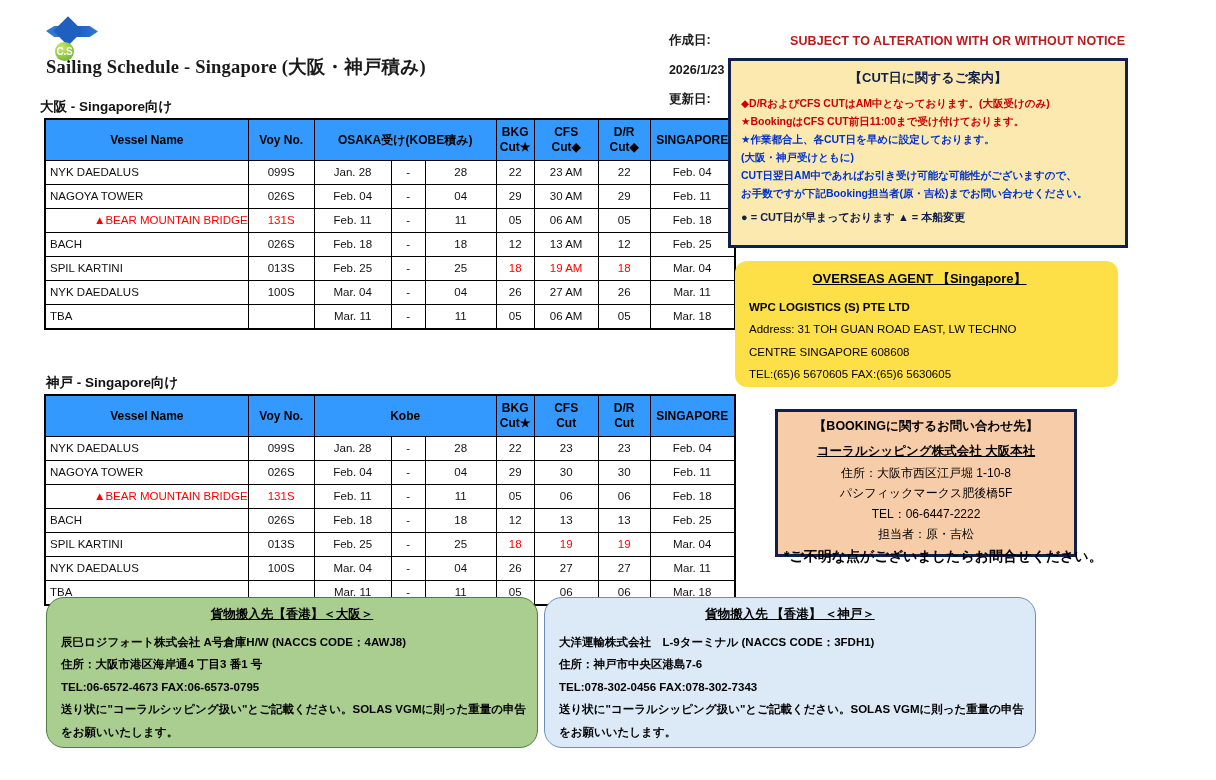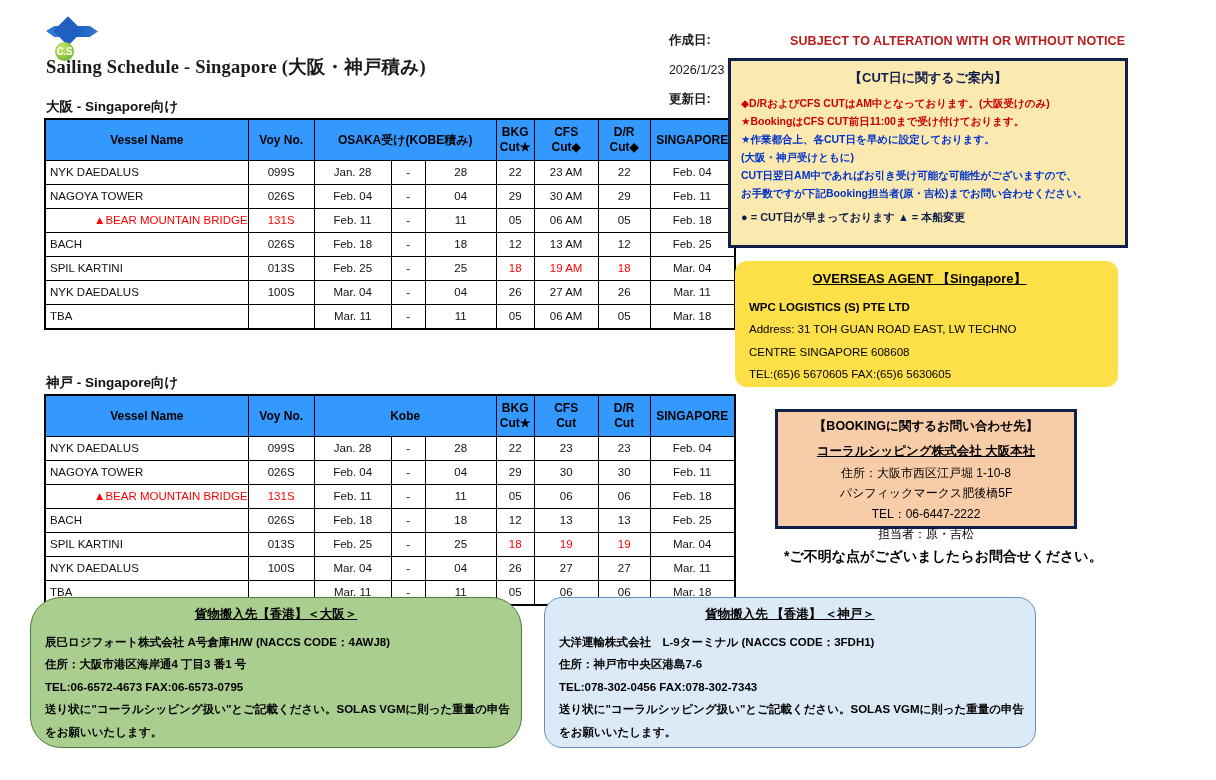--- a/index.html
+++ b/index.html
@@ -75,38 +75,38 @@
   }
   .meta-dates {
     position: absolute;
     left: 655px; top: 18px;
     font-size: 12.5px;
     font-weight: bold;
     color: #1a1a1a;
     white-space: pre;
   }
   .meta-dates .lbl { font-weight: bold; }
-  .meta-dates .val { font-weight: normal; }
+  .meta-dates .val { font-weight: bold; }
   .subject-note {
     position: absolute;
     left: 790px; top: 34px;
     font-size: 12.5px;
     font-weight: bold;
     color: #b91c1c;
     letter-spacing: 0.1px;
   }
 
   
   .sec-label {
     position: absolute;
     font-size: 13.5px;
     font-weight: bold;
     color: #111;
   }
-  #sec-osaka { left: 46px; top: 98px; }
+  #sec-osaka { left: 40px; top: 98px; }
   #sec-kobe  { left: 46px; top: 374px; }
 
   
   .sched-wrap { position: absolute; }
   #tbl-osaka-wrap { left: 44px; top: 118px; }
   #tbl-kobe-wrap  { left: 44px; top: 394px; }
 
   table.sched {
     border-collapse: collapse;
     table-layout: fixed;
@@ -195,43 +195,43 @@
   #box-agent .ln {
     font-size: 11.5px;
     color: #000;
     line-height: 1.95;
     white-space: nowrap;
   }
   #box-agent .ln.b { font-weight: bold; }
 
   #box-booking {
     left: 775px; top: 409px;
-    width: 302px; height: 120px;
+    width: 302px; height: 148px;
     background: #F7CCA8;
     border: 3px solid #10204A;
     padding: 6px 6px 0 6px;
     text-align: center;
   }
   #box-booking .bx-title {
     font-weight: bold; font-size: 12.5px; color: #000;
     margin-bottom: 6px;
   }
   #box-booking .ln {
     font-size: 12px; color: #000; line-height: 1.72;
     white-space: nowrap;
   }
   #box-booking .ln.b { font-weight: bold; text-decoration: underline; font-size: 12.5px; }
   #box-booking .ln.small { font-size: 14px; font-weight: bold; line-height: 1.6; }
 
   #box-osaka-cargo {
-    left: 30px; top: 597px;
+    left: 46px; top: 597px;
     width: 492px; height: 151px;
     background: #A9CE8F;
     border: 1.5px solid #4F7D3A;
-    border-radius: 31px;
+    border-radius: 18px;
     padding: 8px 14px 0 14px;
   }
   #box-kobe-cargo {
     left: 544px; top: 597px;
     width: 492px; height: 151px;
     background: #DCE9F7;
     border: 1.5px solid #6A8FB8;
     border-radius: 18px;
     padding: 8px 14px 0 14px;
   }

